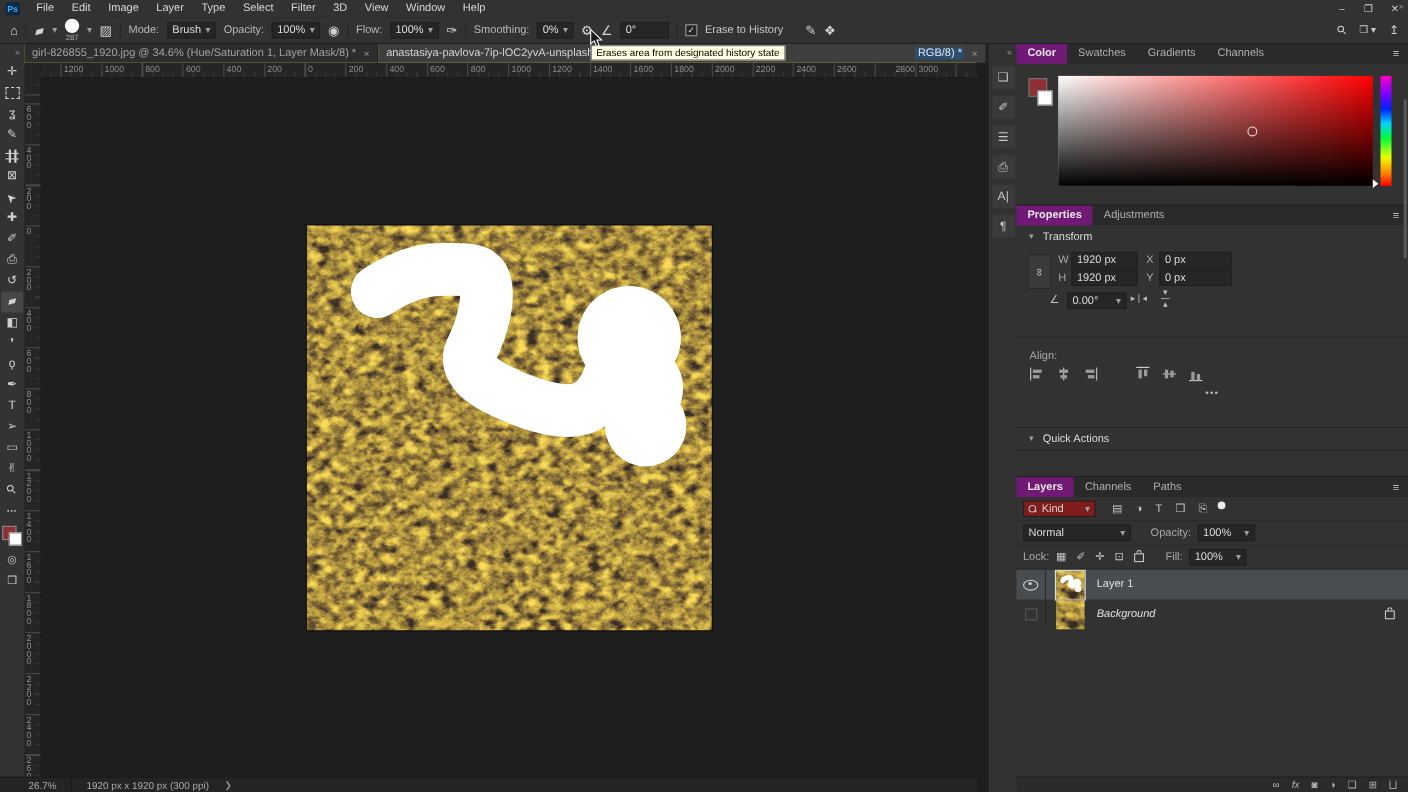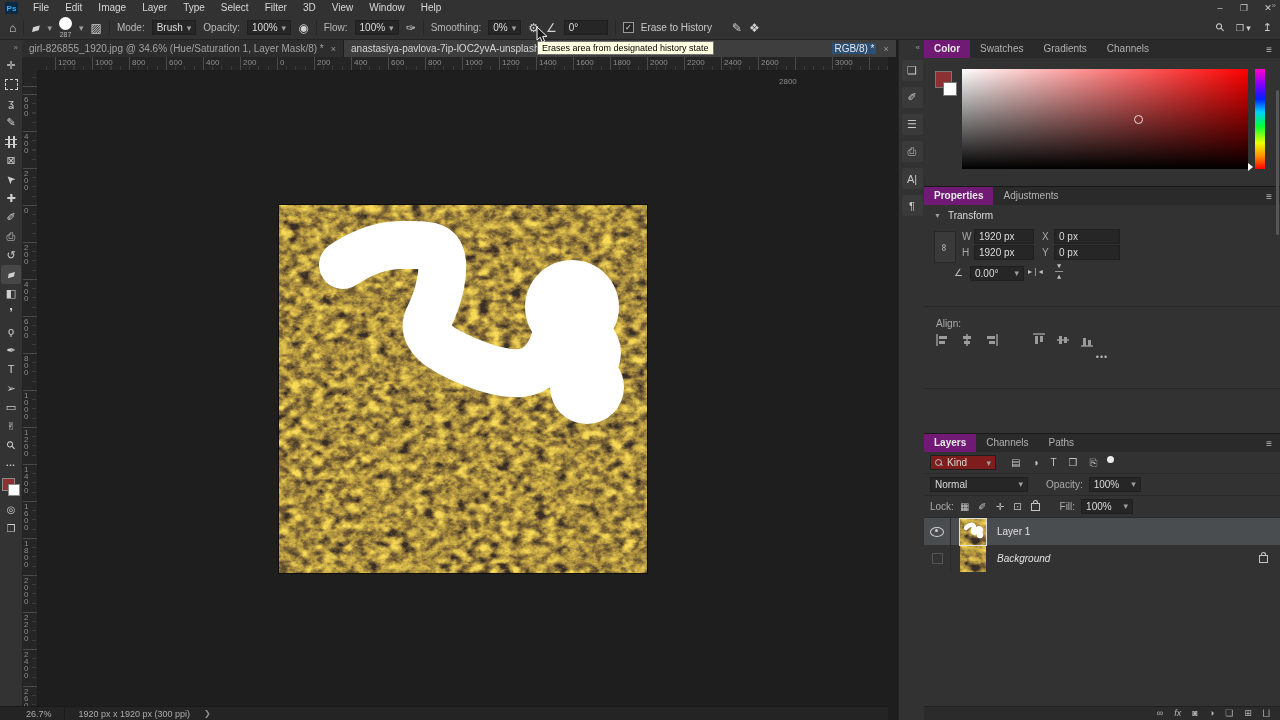--- a/index.html
+++ b/index.html
@@ -259,21 +259,21 @@
       <span class="hr-label" style="left: 391px;">800</span>
       <span class="hr-label" style="left: 428px;">1000</span>
       <span class="hr-label" style="left: 465px;">1200</span>
       <span class="hr-label" style="left: 502px;">1400</span>
       <span class="hr-label" style="left: 539px;">1600</span>
       <span class="hr-label" style="left: 576px;">1800</span>
       <span class="hr-label" style="left: 613px;">2000</span>
       <span class="hr-label" style="left: 650px;">2200</span>
       <span class="hr-label" style="left: 687px;">2400</span>
       <span class="hr-label" style="left: 724px;">2600</span>
-      <span class="hr-label" style="left: 742px; margin-top: 19px;">2800</span>
+      <span class="hr-label" style="left: 777px;">2800</span>
       <span class="hr-label" style="left: 798px;">3000</span>
     </div>
   <div class="vruler" id="vruler">
       <span class="vr-label" style="top: 26px;">600</span>
       <span class="vr-label" style="top: 63px;">400</span>
       <span class="vr-label" style="top: 100px;">200</span>
       <span class="vr-label" style="top: 137px;">0</span>
       <span class="vr-label" style="top: 174px;">200</span>
       <span class="vr-label" style="top: 211px;">400</span>
       <span class="vr-label" style="top: 248px;">600</span>
@@ -514,20 +514,26 @@
             <span class="align-btn">
               <svg width="14" height="14">
                 <line x1="1" y1="13" x2="13" y2="13" stroke="#c9c9c9"></line>
                 <rect x="3" y="5" width="3" height="8" fill="#9b9b9b"></rect>
                 <rect x="8" y="7" width="3" height="6" fill="#9b9b9b"></rect>
               </svg>
             </span>
           </div>
         <div class="align-more">•••</div>
       </div>
+      <div class="prop-section">
+        <div class="sec-head">
+          <span class="sec-chev">▼</span>
+          <span>Quick Actions</span>
+        </div>
+      </div>
       <span class="prop-scroll"></span>
     </div>
 
     <div class="panel" style="flex:1;border-bottom:none">
       <div class="panel-tabs" id="layers-tabs">
           <span class="panel-tab active">Layers</span>
           <span class="panel-tab">Channels</span>
           <span class="panel-tab">Paths</span>
           <span class="panel-menu">≡</span>
         </div>

